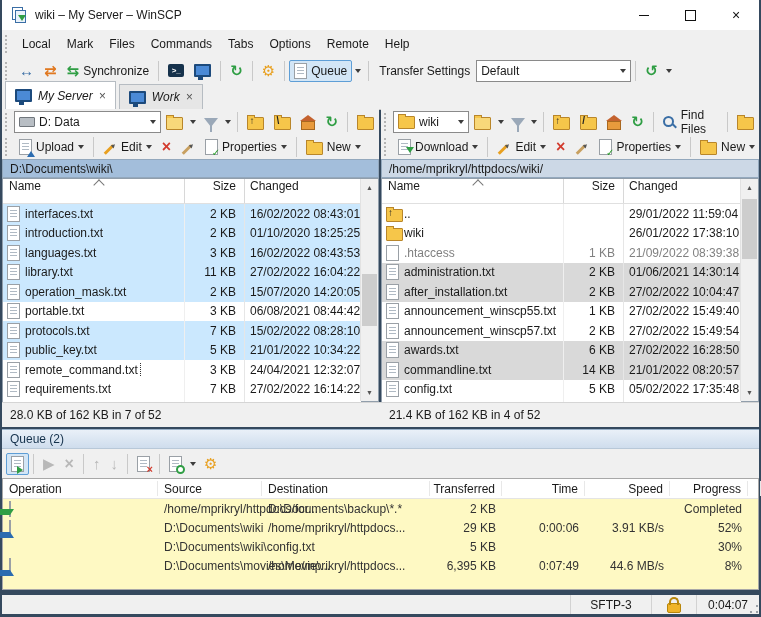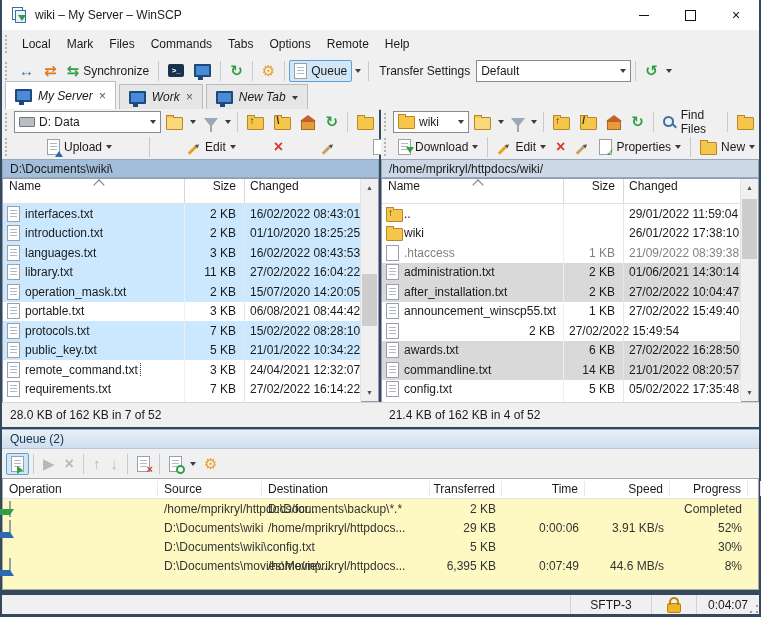--- a/index.html
+++ b/index.html
@@ -207,25 +207,20 @@
   <div class="tab active">
     <div class="monitor"></div>
     <span>My Server</span>
     <span class="tabx">×</span>
   </div>
   <div class="tab">
     <div class="monitor"></div>
     <span>Work</span>
     <span class="tabx">×</span>
   </div>
-  <div class="tab">
-    <div class="monitor"></div>
-    <span>New Tab</span>
-    <div class="caret"></div>
-  </div>
 </div>
 
 <div class="abs ptool flexrow" style="top:109px;left:2px;width:377px;">
   <div class="grip"></div>
   <div class="combo" style="width:150px">
     <div style="width:14px;height:8px;background:#b8bec4;border:1px solid #70767c;border-radius:1px;"></div>
     <span>D: Data</span>
     <div class="caret"></div>
   </div>
   <div class="tbtn">
@@ -256,21 +251,21 @@
     </div>
   <div class="tbtn">
       <span class="glyph" style="color:#2f9e44">↻</span>
     </div>
   <div class="sep"></div>
   <div class="tbtn">
       <div class="folder"></div>
     </div>
 </div>
 
-<div class="abs ptool flexrow" style="top:134px;left:2px;width:377px;gap:28px;">
+<div class="abs ptool flexrow" style="top:134px;left:2px;width:377px;">
   <div class="grip"></div>
   <div class="tbtn">
     <div class="doc lines">
         <div class="au"></div>
       </div>
     <span>Upload</span>
     <div class="caret"></div>
   </div>
   <div class="sep"></div>
   <div class="tbtn">
@@ -563,20 +558,21 @@
           <span class="doc lines"></span>
         </div>
         <div class="fname"><span>announcement_winscp55.txt</span></div>
         <div class="fsize">1 KB</div>
         <div class="fchg">27/02/2022 15:49:40</div>
       </div>
       <div class="frow">
         <div class="cic">
           <span class="doc lines"></span>
         </div>
+        <div class="fname"><span>announcement_winscp57.txt</span></div>
         <div class="fsize">2 KB</div>
         <div class="fchg">27/02/2022 15:49:54</div>
       </div>
       <div class="frow sel-gray">
         <div class="cic">
           <span class="doc lines"></span>
         </div>
         <div class="fname"><span>awards.txt</span></div>
         <div class="fsize">6 KB</div>
         <div class="fchg">27/02/2022 16:28:50</div>

